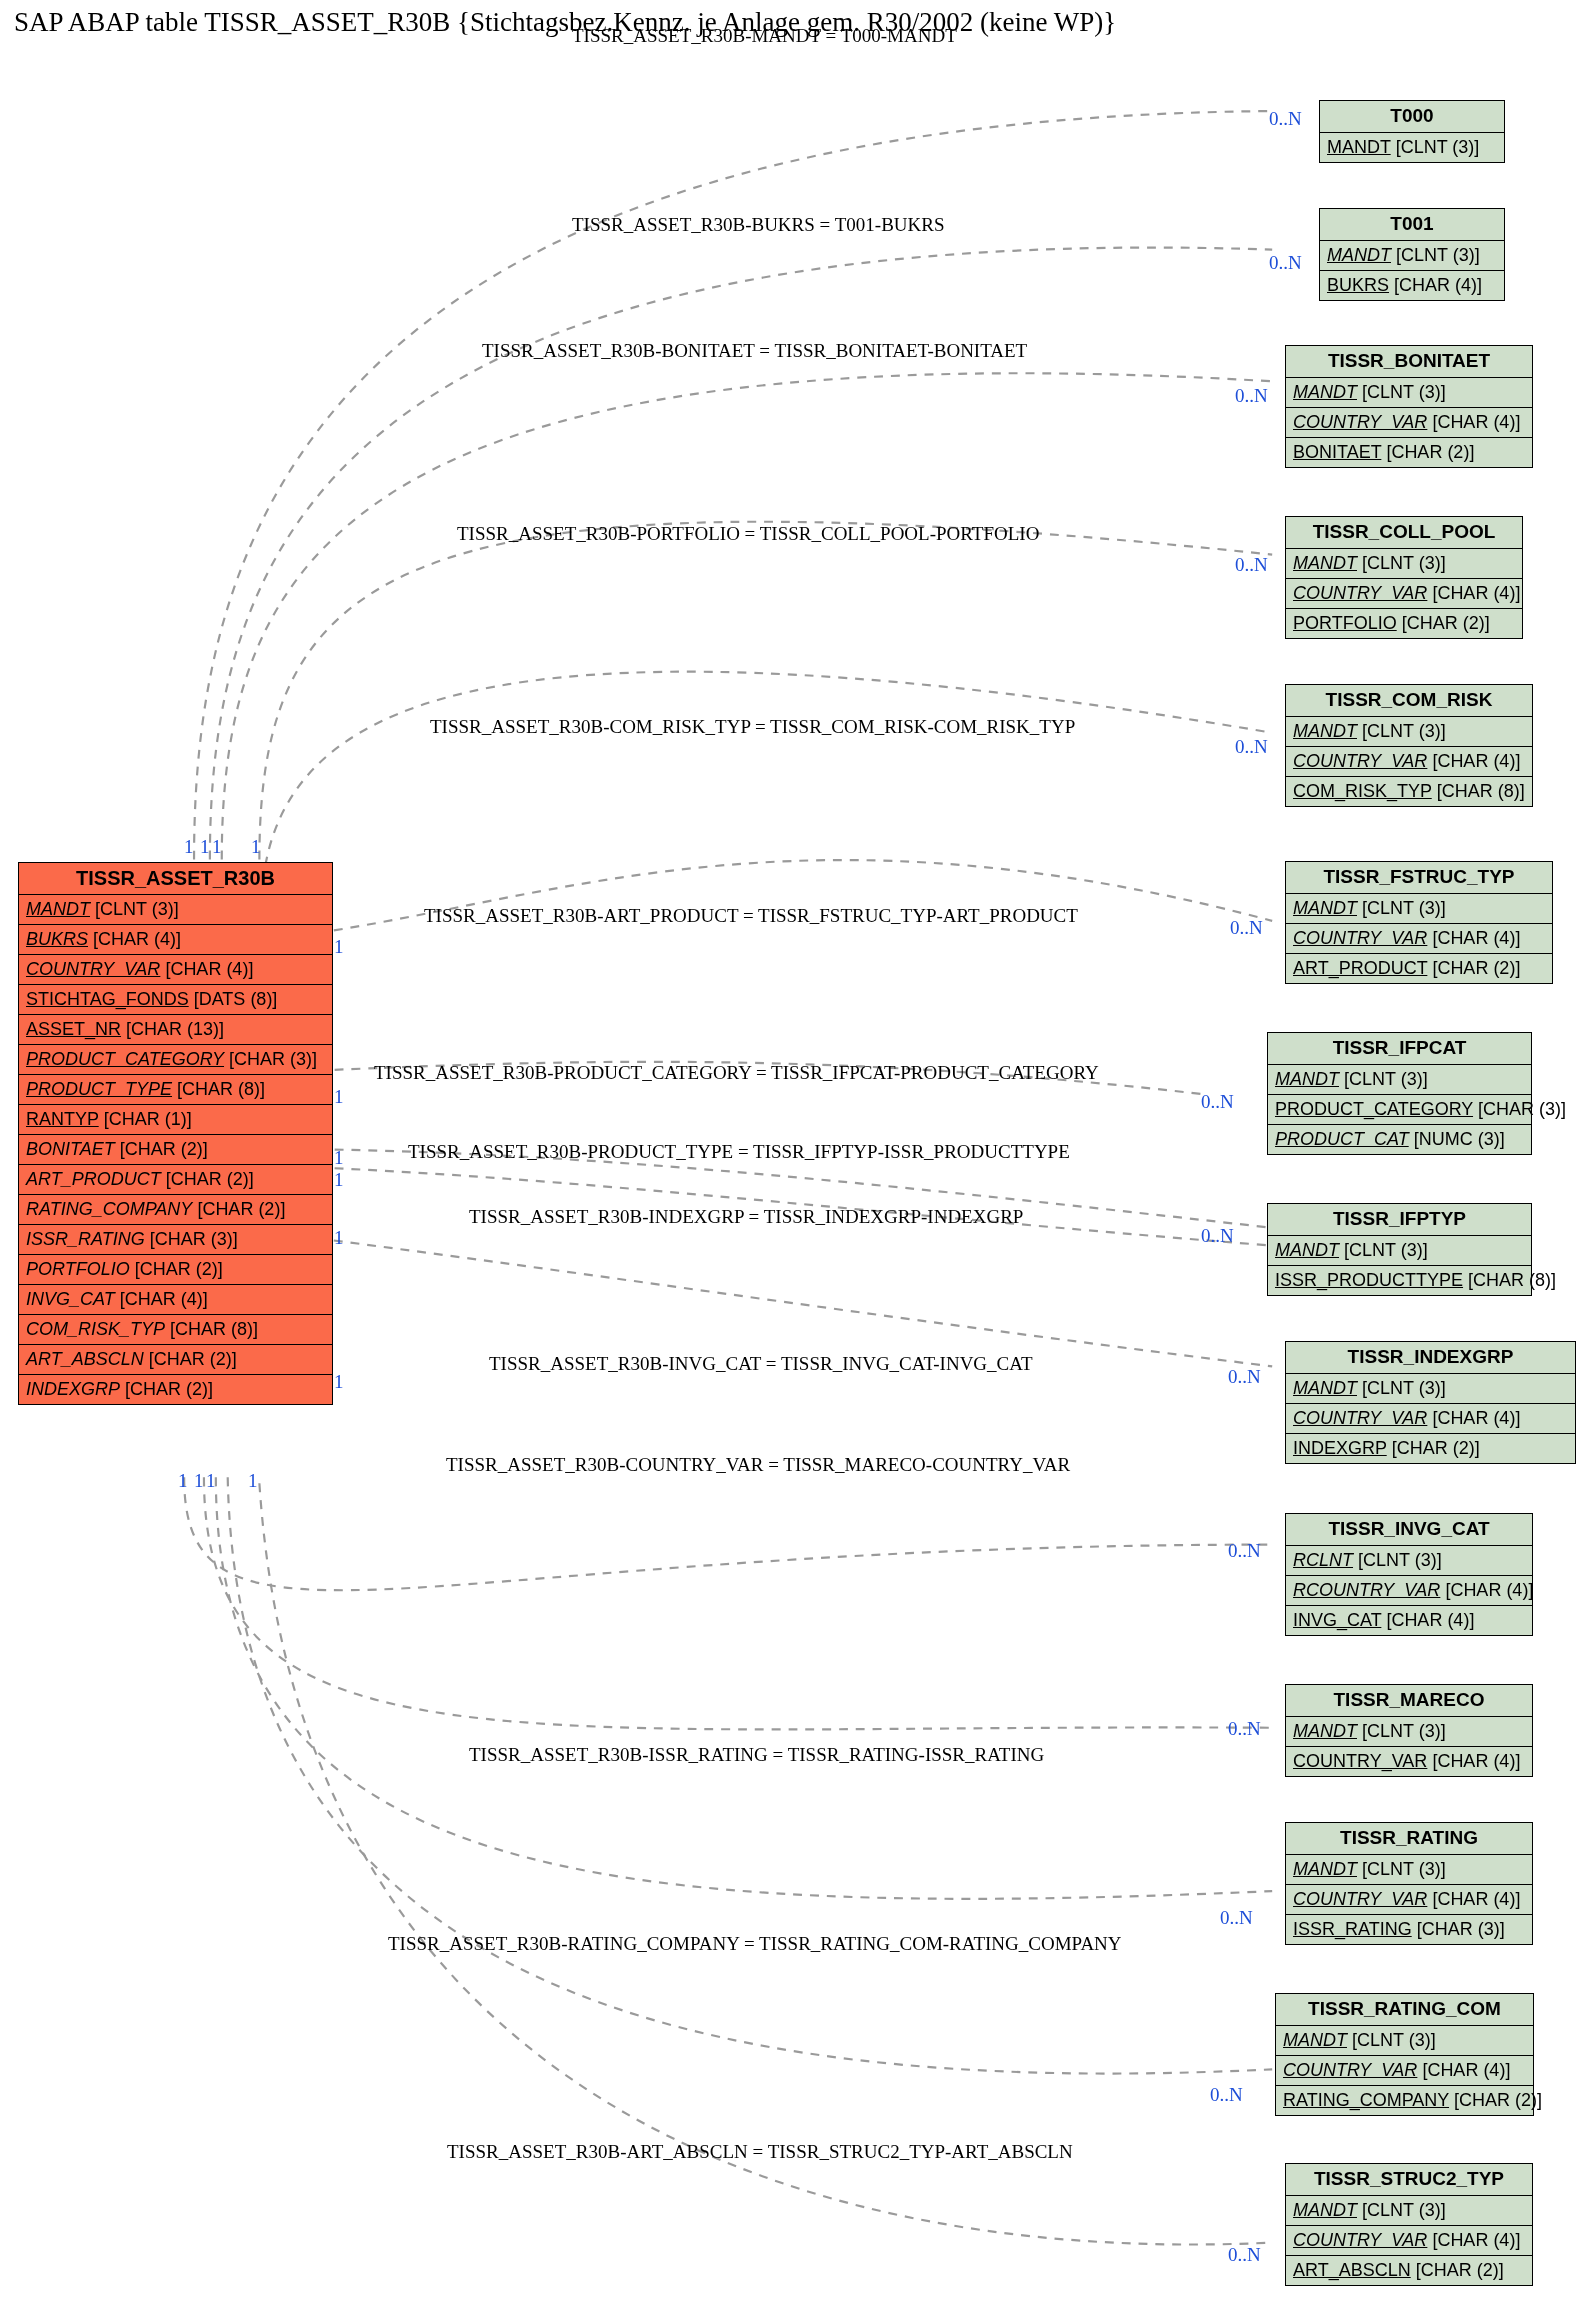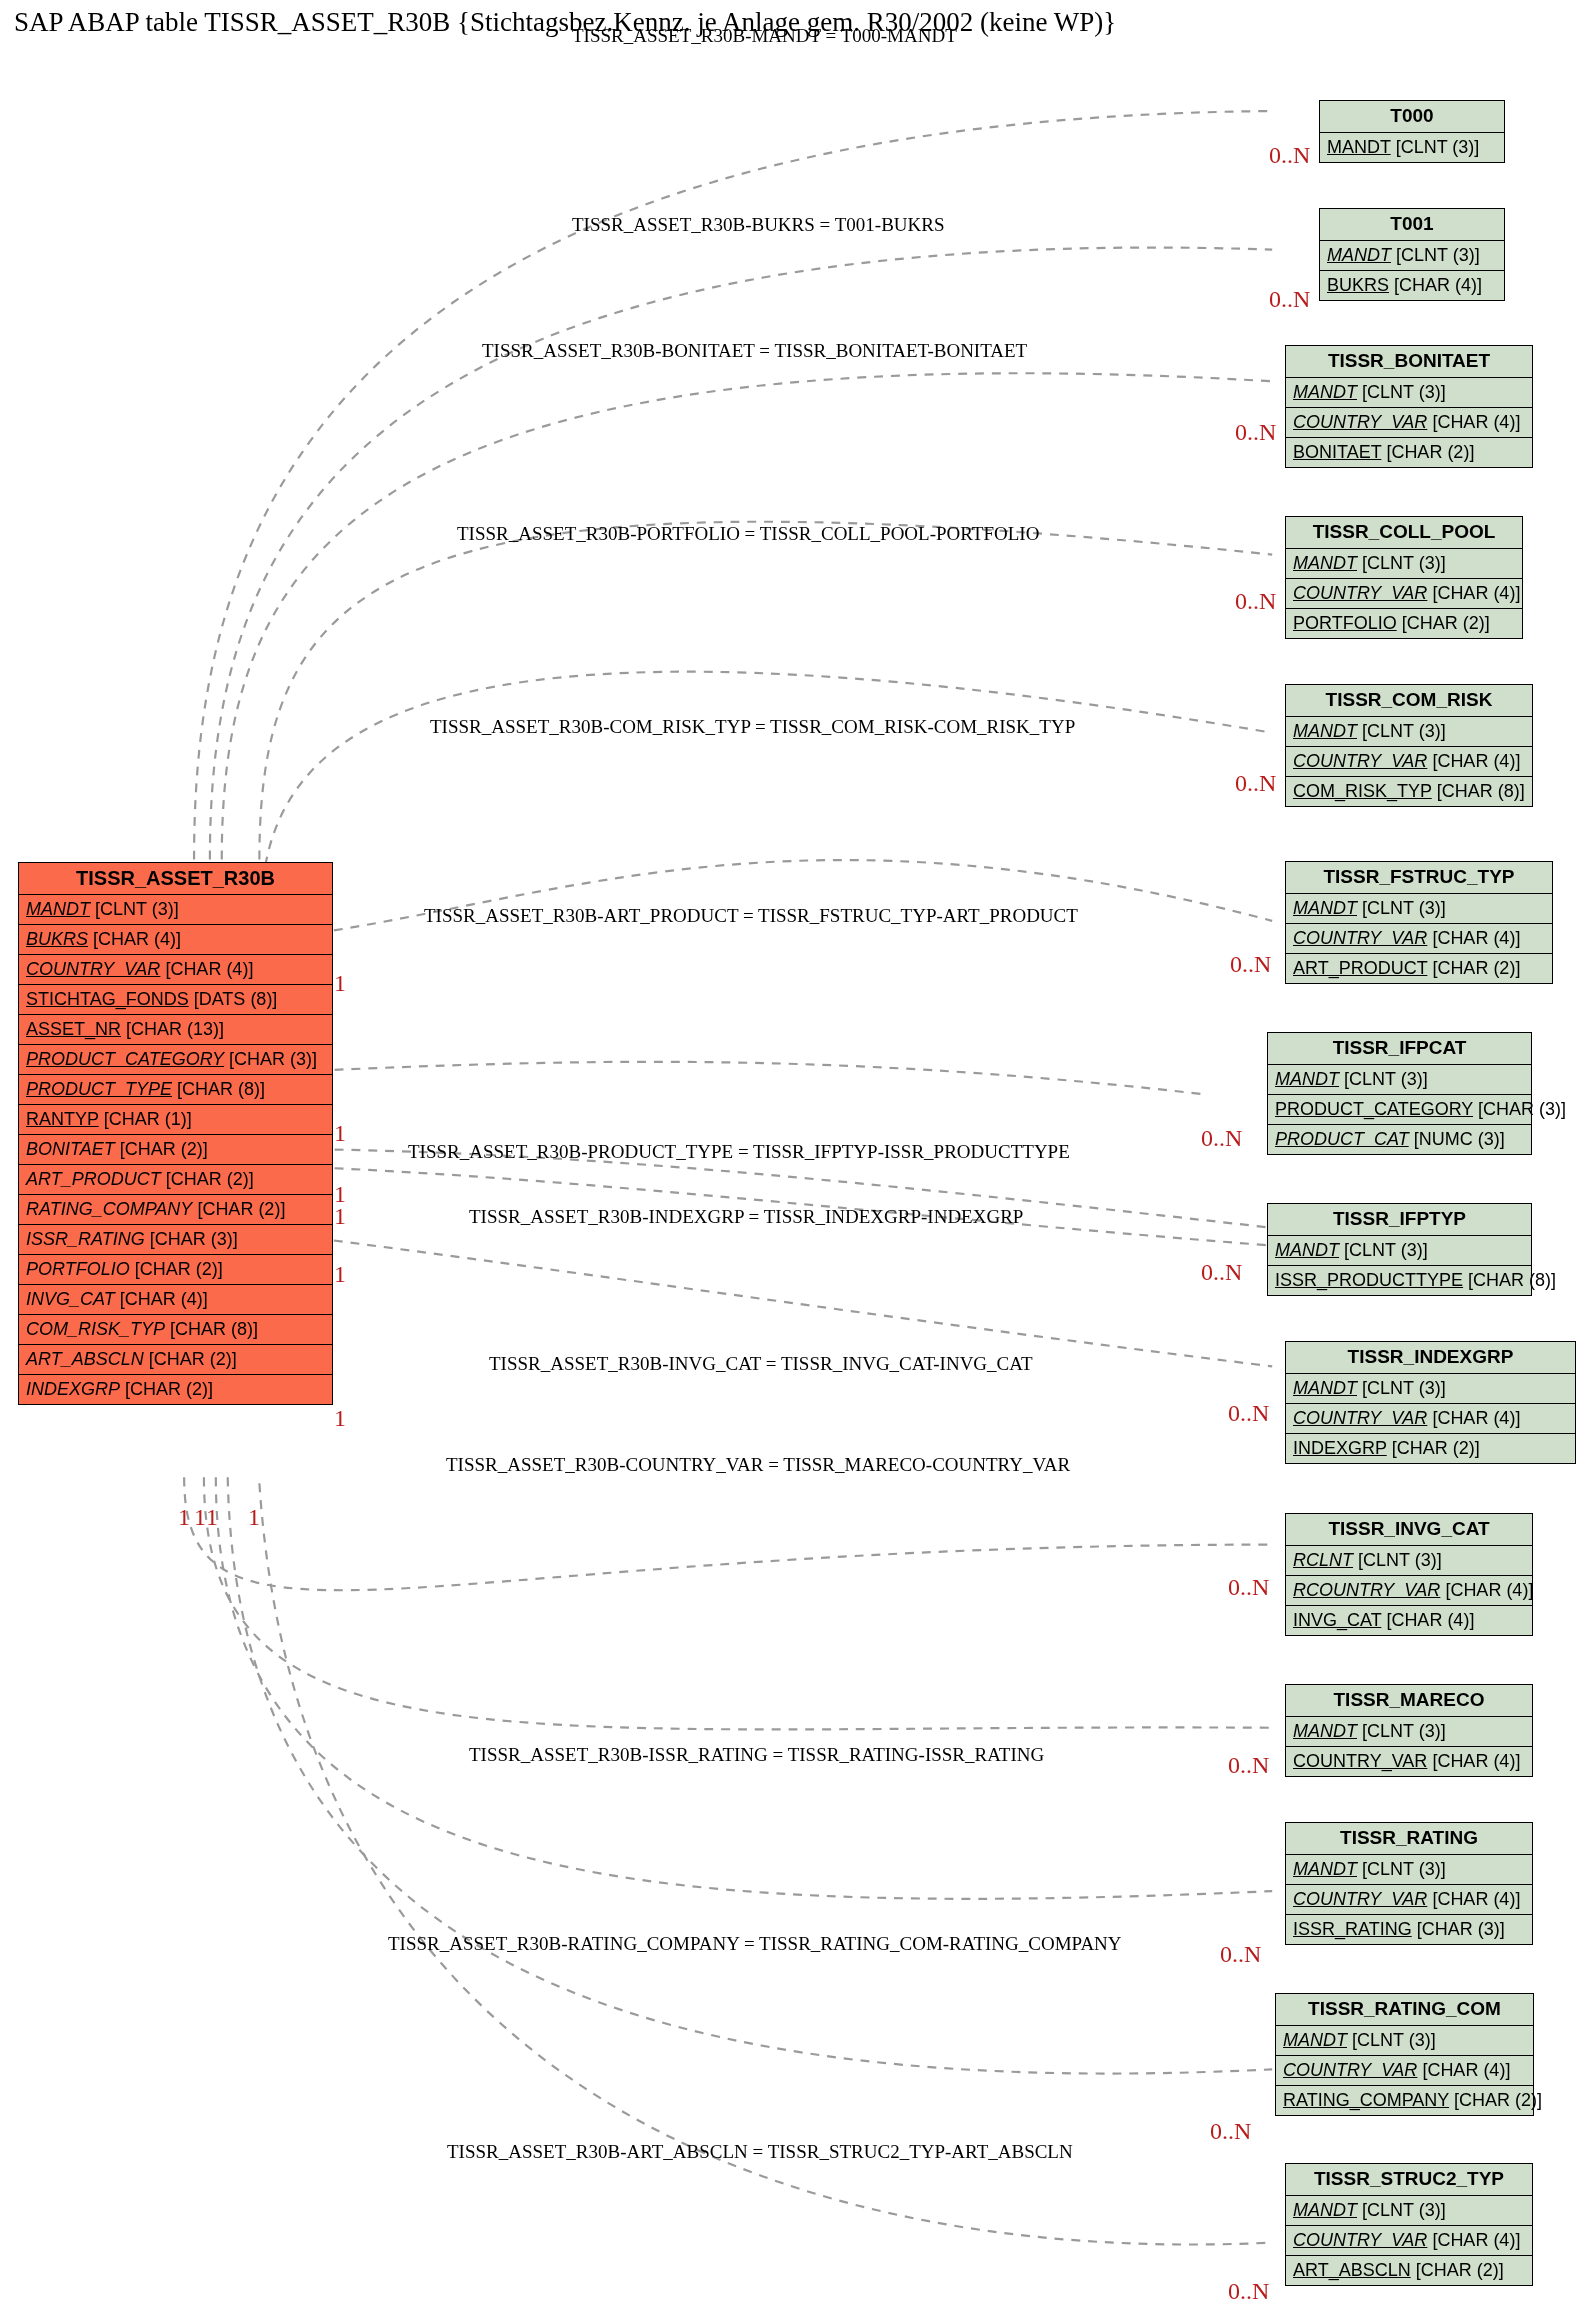--- a/index.html
+++ b/index.html
@@ -86,25 +86,24 @@
     font-size: 19px;
     line-height: 22px;
     white-space: nowrap;
     color: #000;
   }
 
   
   .card {
     position: absolute;
     font-family: "Liberation Serif", "DejaVu Serif", serif;
-    font-size: 24px;
+    font-size: 19px;
     line-height: 20px;
     white-space: nowrap;
-    color: #b91c1c;
-    margin-top: 36px;
+    color: #1d4ed8;
   }
 </style>
 </head>
 <body>
 
 <div id="canvas">
 
   <svg id="edges" viewBox="0 0 1604 2338" xmlns="http://www.w3.org/2000/svg">
     <g fill="none" stroke="#9a9a9a" stroke-width="2.2" stroke-dasharray="9,8">
 
@@ -129,20 +128,21 @@
   </svg>
 
   <div class="diagram-title">SAP ABAP table TISSR_ASSET_R30B {Stichtagsbez.Kennz. je Anlage gem. R30/2002 (keine WP)}</div>
 
   <div class="rel-label" style="left:572px; top:25px;">TISSR_ASSET_R30B-MANDT = T000-MANDT</div>
   <div class="rel-label" style="left:572px; top:214px;">TISSR_ASSET_R30B-BUKRS = T001-BUKRS</div>
   <div class="rel-label" style="left:482px; top:340px;">TISSR_ASSET_R30B-BONITAET = TISSR_BONITAET-BONITAET</div>
   <div class="rel-label" style="left:457px; top:523px;">TISSR_ASSET_R30B-PORTFOLIO = TISSR_COLL_POOL-PORTFOLIO</div>
   <div class="rel-label" style="left:430px; top:716px;">TISSR_ASSET_R30B-COM_RISK_TYP = TISSR_COM_RISK-COM_RISK_TYP</div>
   <div class="rel-label" style="left:424px; top:905px;">TISSR_ASSET_R30B-ART_PRODUCT = TISSR_FSTRUC_TYP-ART_PRODUCT</div>
+  <div class="rel-label" style="left:374px; top:1062px;">TISSR_ASSET_R30B-PRODUCT_CATEGORY = TISSR_IFPCAT-PRODUCT_CATEGORY</div>
   <div class="rel-label" style="left:408px; top:1141px;">TISSR_ASSET_R30B-PRODUCT_TYPE = TISSR_IFPTYP-ISSR_PRODUCTTYPE</div>
   <div class="rel-label" style="left:469px; top:1206px;">TISSR_ASSET_R30B-INDEXGRP = TISSR_INDEXGRP-INDEXGRP</div>
   <div class="rel-label" style="left:489px; top:1353px;">TISSR_ASSET_R30B-INVG_CAT = TISSR_INVG_CAT-INVG_CAT</div>
   <div class="rel-label" style="left:446px; top:1454px;">TISSR_ASSET_R30B-COUNTRY_VAR = TISSR_MARECO-COUNTRY_VAR</div>
   <div class="rel-label" style="left:469px; top:1744px;">TISSR_ASSET_R30B-ISSR_RATING = TISSR_RATING-ISSR_RATING</div>
   <div class="rel-label" style="left:388px; top:1933px;">TISSR_ASSET_R30B-RATING_COMPANY = TISSR_RATING_COM-RATING_COMPANY</div>
   <div class="rel-label" style="left:447px; top:2141px;">TISSR_ASSET_R30B-ART_ABSCLN = TISSR_STRUC2_TYP-ART_ABSCLN</div>
 
   <div class="card" style="left:1269px; top:109px;">0..N</div>
   <div class="card" style="left:1269px; top:253px;">0..N</div>

